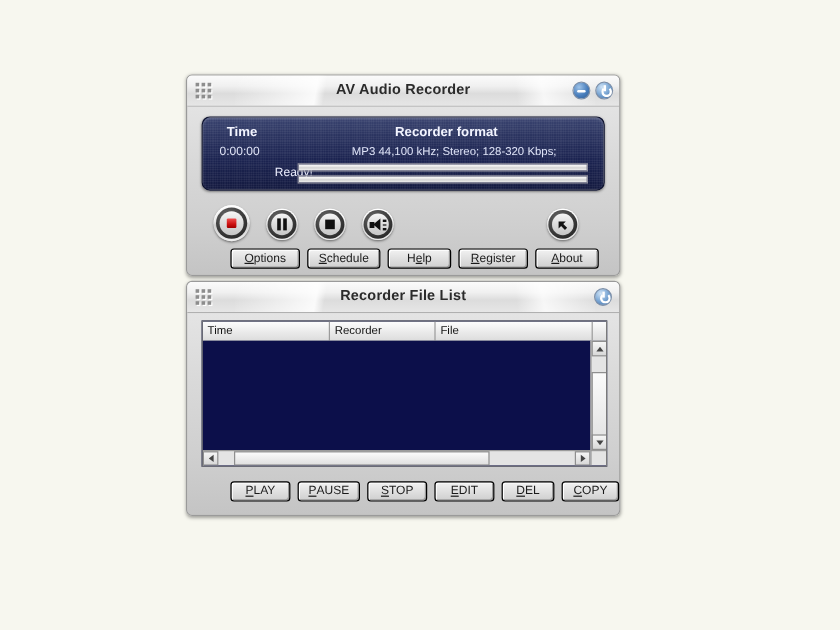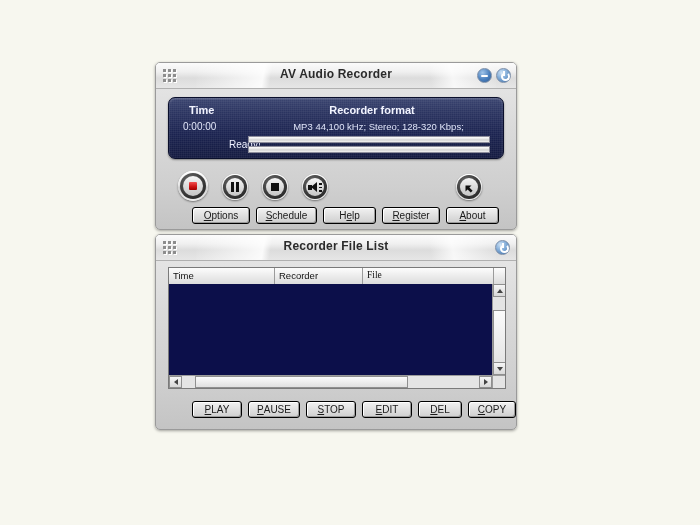--- a/index.html
+++ b/index.html
@@ -514,21 +514,21 @@
           <i></i>
       </span>
       <div class="title-text">Recorder File List</div>
       <div class="tbtn pwr"></div>
     </div>
 
     <div class="listbox">
       <div class="lb-header" id="lb-header-host">
           <div class="lb-col" style="width: 106px;">Time</div>
           <div class="lb-col" style="width: 88px;">Recorder</div>
-          <div class="lb-col" style="width: 131px; font-family: Liberation Serif, serif;">File</div>
+          <div class="lb-col" style="width: 131px;">File</div>
         </div>
       <div class="lb-body"></div>
 
       <div class="vscroll">
         <div class="sb-btn" id="v-up" style="left:0;top:0;width:13px;height:13px;">
             <span class="arrow arr-up"></span>
           </div>
         <div class="sb-thumb" id="v-thumb" style="left: 0px; width: 13px; top: calc(14% + 13px); height: 72%;"></div>
         <div class="sb-btn" id="v-down" style="left:0;bottom:0;width:13px;height:13px;">
             <span class="arrow arr-down"></span>

